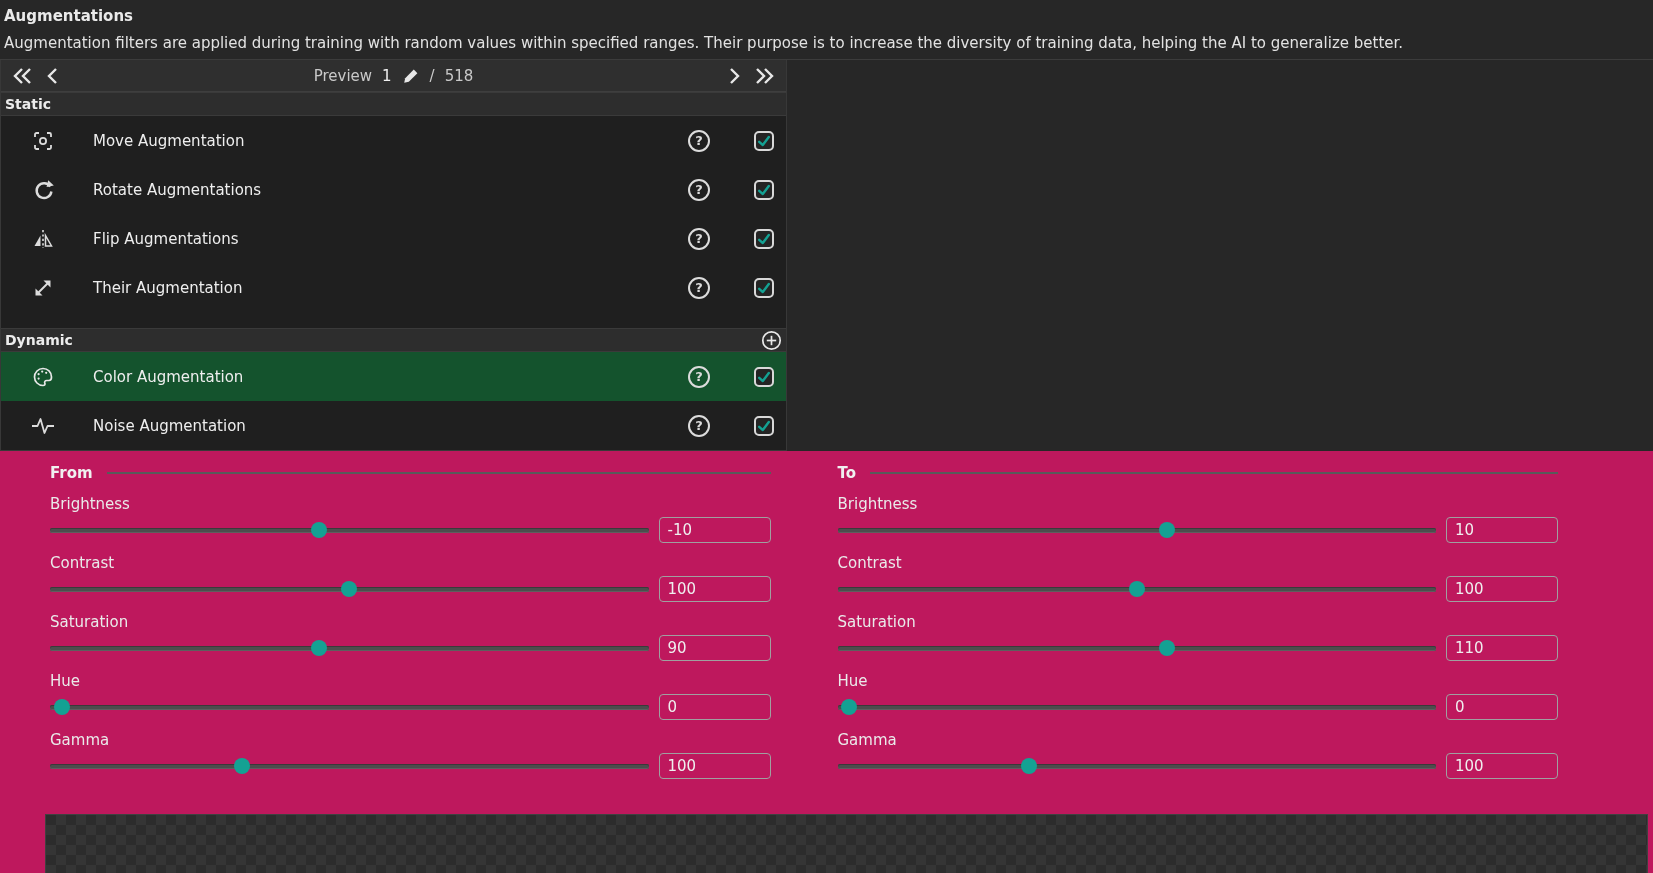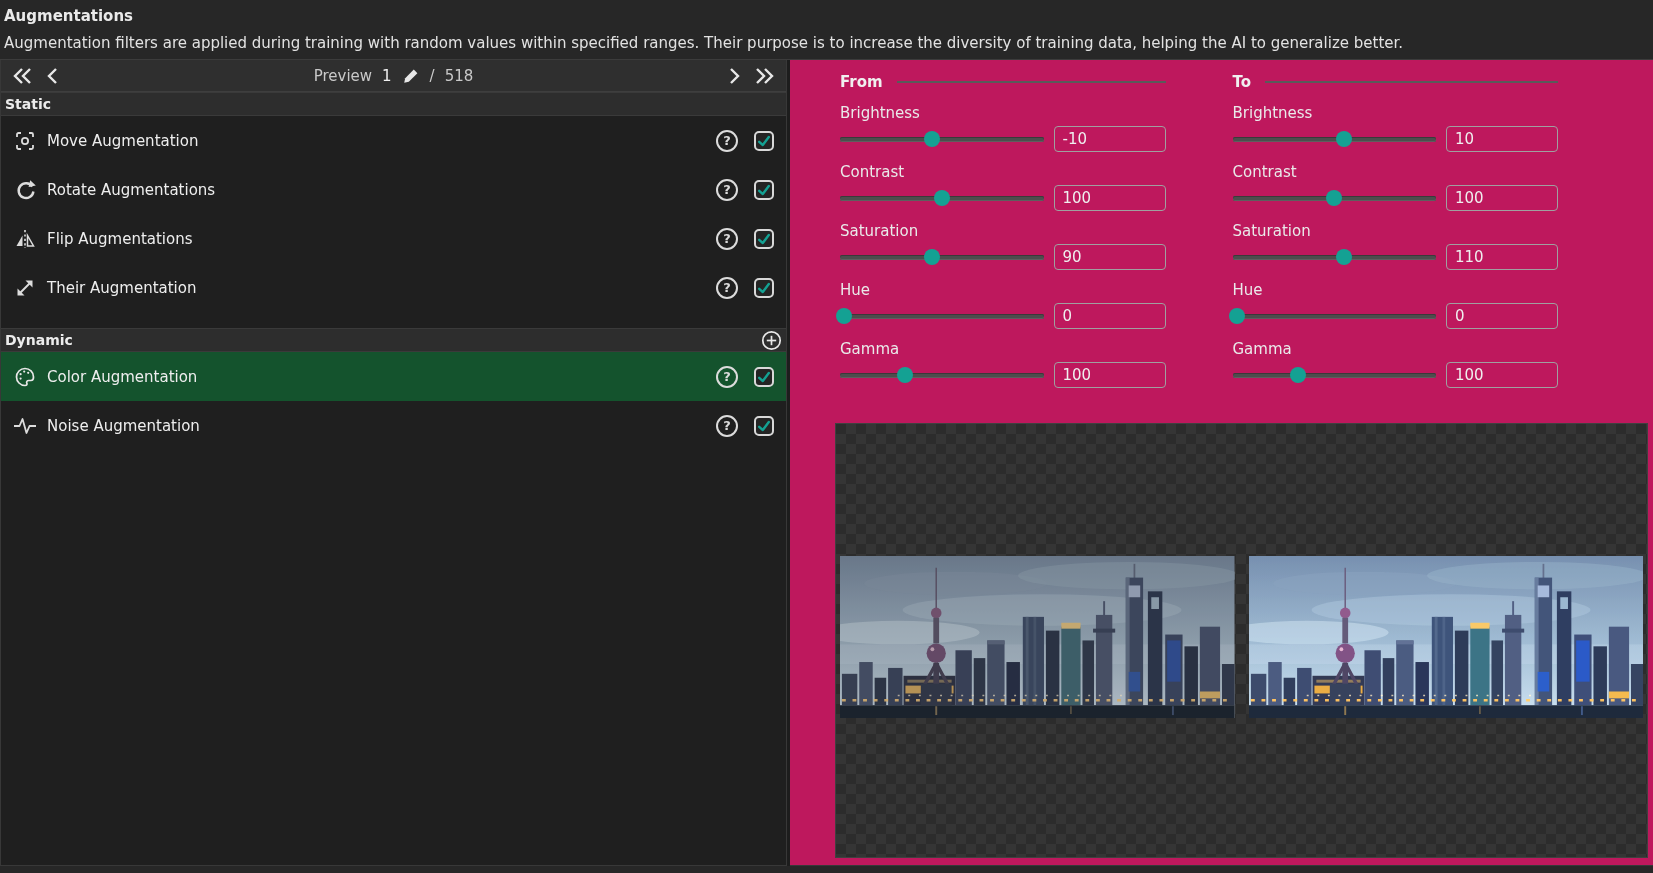--- a/index.html
+++ b/index.html
@@ -9,21 +9,21 @@
     font-family:"DejaVu Sans","Liberation Sans",sans-serif;
     color:#e6e6e6;
     font-size:15px;
   }
   
   .page-header { padding:7px 4px 0 4px; height:59px; }
   .page-title { font-weight:bold; font-size:15px; color:#eaeaea; }
   .page-desc { margin-top:9px; font-size:15px; color:#e2e2e2; }
 
   
-  .main { display:flex; height:807px; border-top:1px solid #3c3c3c; }
+  .main { display:flex; height:807px; border-top:1px solid #3c3c3c;flex-direction:column; }
   .left-panel {
     width:787px; background:#1f1f1f; border:1px solid #383838; border-top:none;
     display:flex; flex-direction:column;
   }
   .panel-gap { width:3px; background:#1d1d1d; }
   .right-panel { flex:1; background:#be185d; border-bottom:1px solid #383838; }
 
   
   .nav-bar {
     height:32px; background:#2f2f2f; border-bottom:1px solid #3e3e3e;
@@ -36,22 +36,23 @@
   .icon-svg { display:block; }
 
   
   .section-header {
     height:24px; background:#2d2d2d; border-top:1px solid #3a3a3a; border-bottom:1px solid #3a3a3a;
     display:flex; align-items:center; padding:0 4px;
     font-weight:bold; font-size:14px; color:#ececec;
   }
   .section-header .spacer { flex:1; }
   .aug-row {
-    height:49px; display:flex; align-items:center; padding:0 6px 0 12px;
+    height:49px; display:flex; align-items:center; padding:0 6px 0 30px;
     background:#1f1f1f;
+    gap:28px;
   }
   .aug-row.selected { background:#14532d; }
   .aug-row .row-icon { width:24px; display:flex; justify-content:center; }
   .aug-row .row-label { margin-left:10px; font-size:15px; color:#eeeeee; flex:1; }
   .help-btn {
     width:22px; height:22px; border:2px solid #dcdcdc; border-radius:50%;
     display:flex; align-items:center; justify-content:center;
     font-size:13px; font-weight:bold; color:#dcdcdc; cursor:pointer;
     margin-right:16px;
   }

